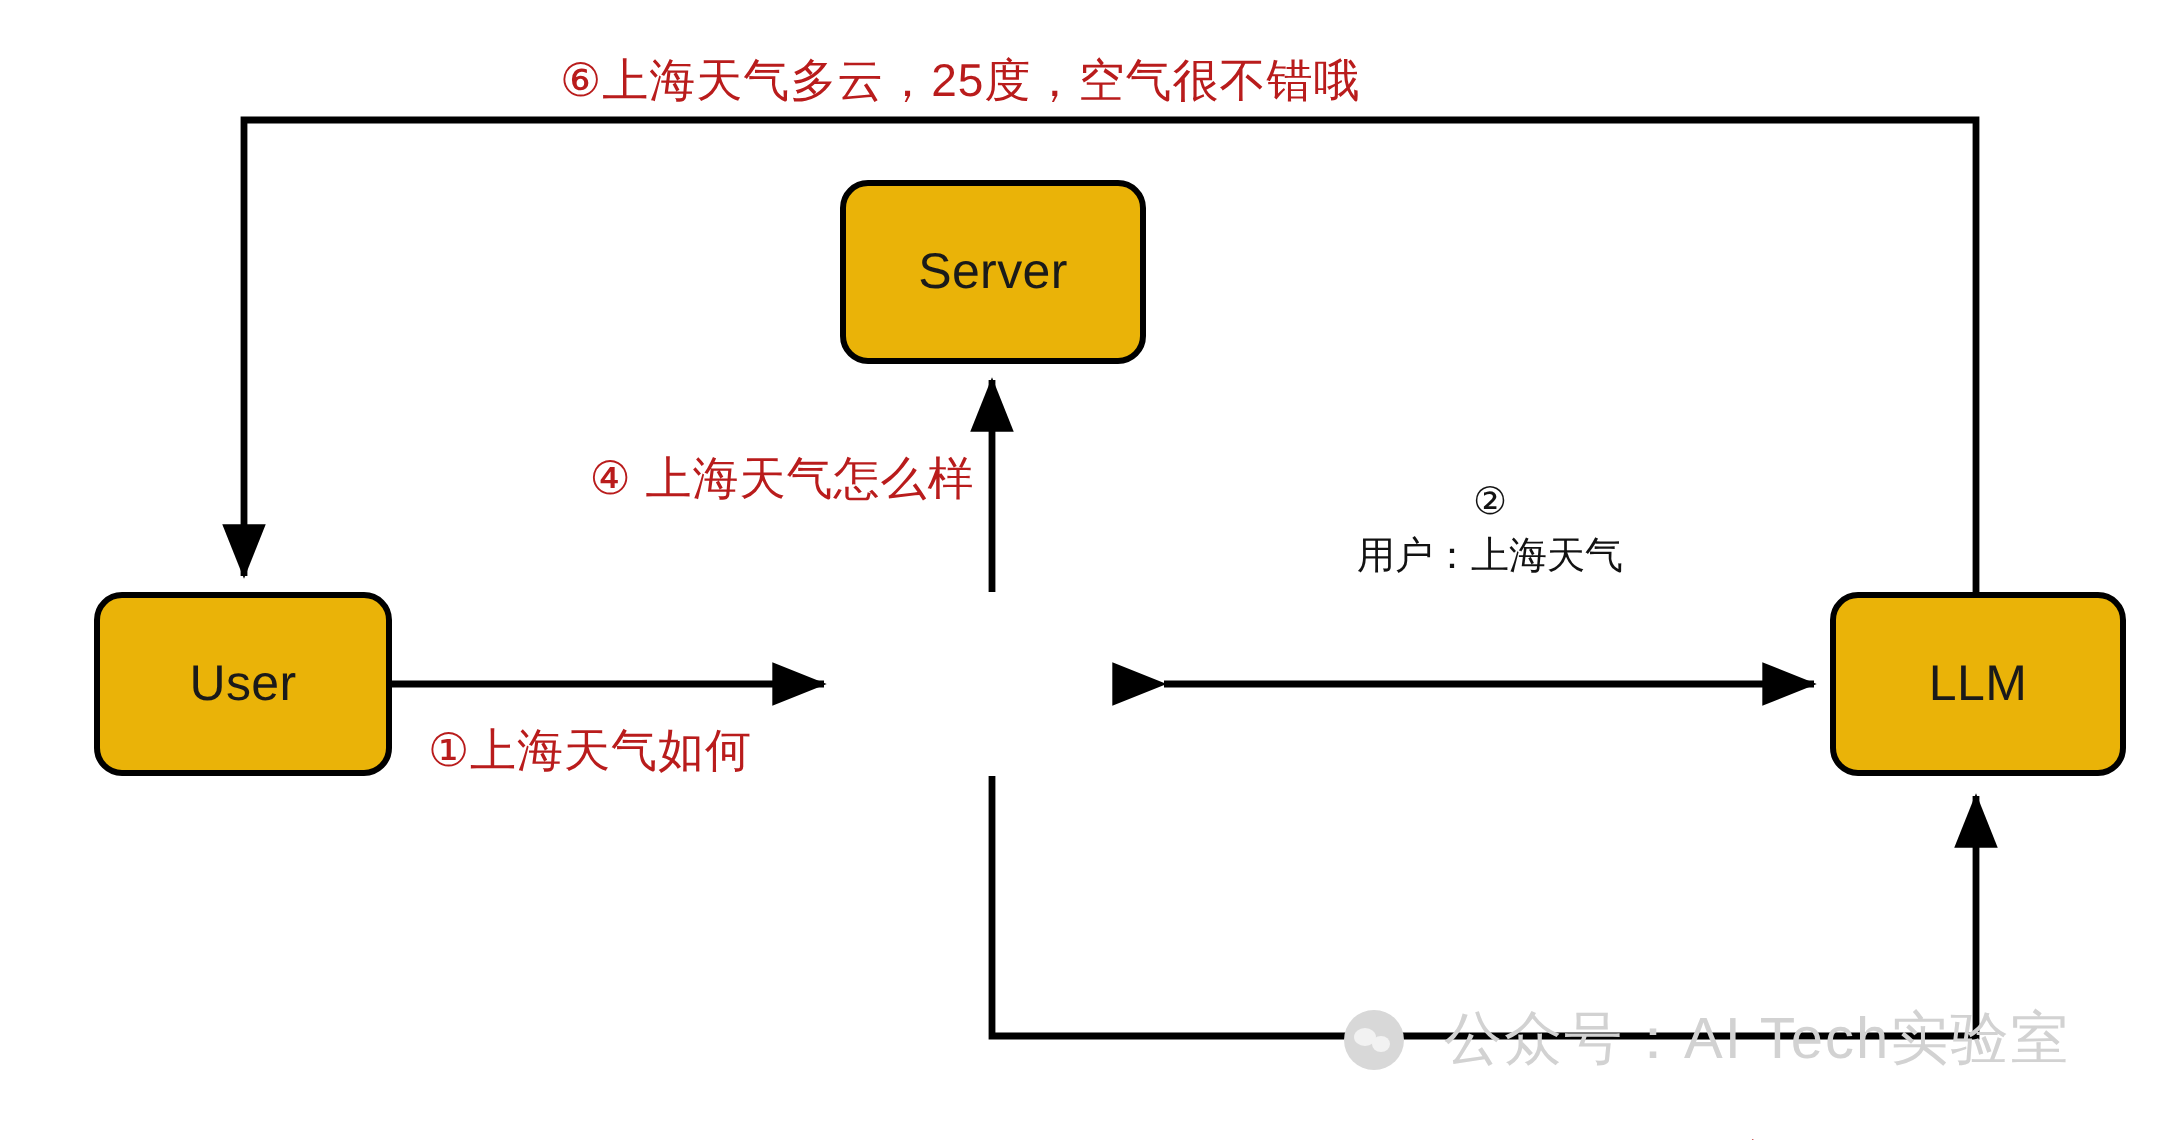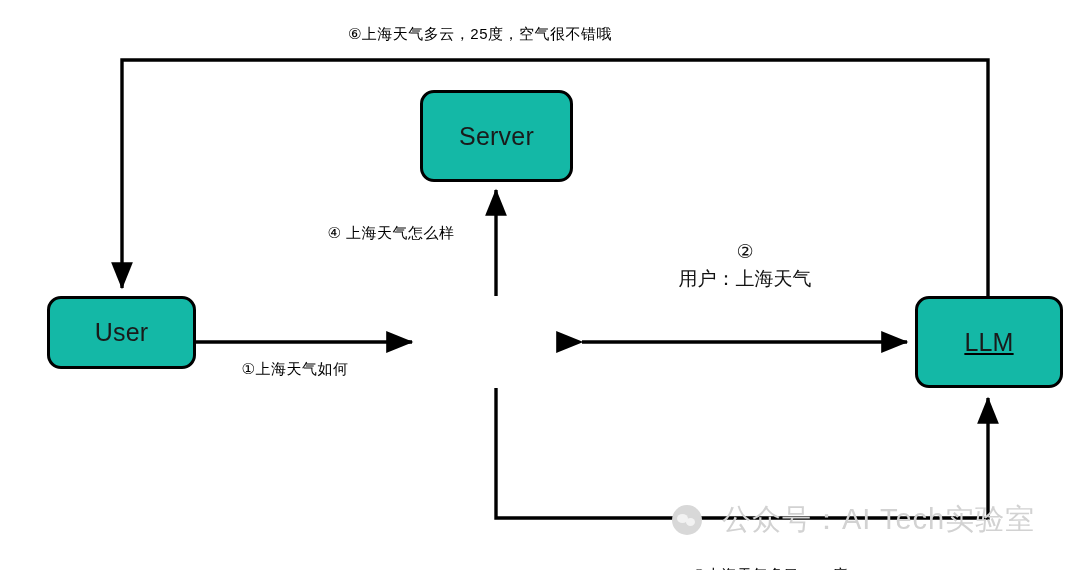--- a/index.html
+++ b/index.html
@@ -19,36 +19,36 @@
     position: absolute;
     left: 0;
     top: 0;
     width: 1080px;
     height: 570px;
   }
   .node-box {
     position: absolute;
     border: 3px solid #000000;
     border-radius: 14px;
-    background: #14b8a6;
+    background: #eab308;
     display: flex;
     align-items: center;
     justify-content: center;
     box-sizing: border-box;
   }
   .node-label {
     font-size: 25px;
     color: #1a1a1a;
     font-family: "Liberation Sans", "DejaVu Sans", sans-serif;
     letter-spacing: 0.2px;
   }
   .edge-label {
     position: absolute;
-    font-size: 15px;
-    color: #000000;
+    font-size: 23px;
+    color: #b91c1c;
     font-family: "Liberation Sans", "DejaVu Sans", sans-serif;
     white-space: nowrap;
     letter-spacing: 0.5px;
   }
   .edge-label.center {
     text-align: center;
   }
   .multiline {
     position: absolute;
     text-align: center;
@@ -125,30 +125,30 @@
     <g>
       <path d="M496,388 L496,518 L988,518 L988,398" fill="none" stroke="#000000" stroke-width="3.4" stroke-linejoin="miter" marker-end="url(#arrowhead)"></path>
     </g>
   </svg>
 
   <div id="watermark">
     <span class="wm-logo"></span>
     <span>公众号：AI Tech实验室</span>
   </div>
 
-  <div class="node-box" style="left:47px; top:296px; width:149px; height:73px;">
+  <div class="node-box" style="left:47px; top:296px; width:149px; height:92px;">
     <span class="node-label">User</span>
   </div>
 
 
   <div class="node-box" style="left:420px; top:90px; width:153px; height:92px;">
     <span class="node-label">Server</span>
   </div>
 
-  <div class="node-box" style="left:915px; top:296px; width:148px; height:92px;text-decoration:underline;">
+  <div class="node-box" style="left:915px; top:296px; width:148px; height:92px;">
     <span class="node-label">LLM</span>
   </div>
 
   <div class="edge-label center" style="left:280px; top:25px; width:400px;">⑥上海天气多云，25度，空气很不错哦</div>
 
   <div class="edge-label center" style="left:266px; top:224px; width:250px;">④ 上海天气怎么样</div>
 
   <div class="multiline" style="left:620px; top:238px; width:250px;">
     <div>②</div>
     <div>用户：上海天气</div>

